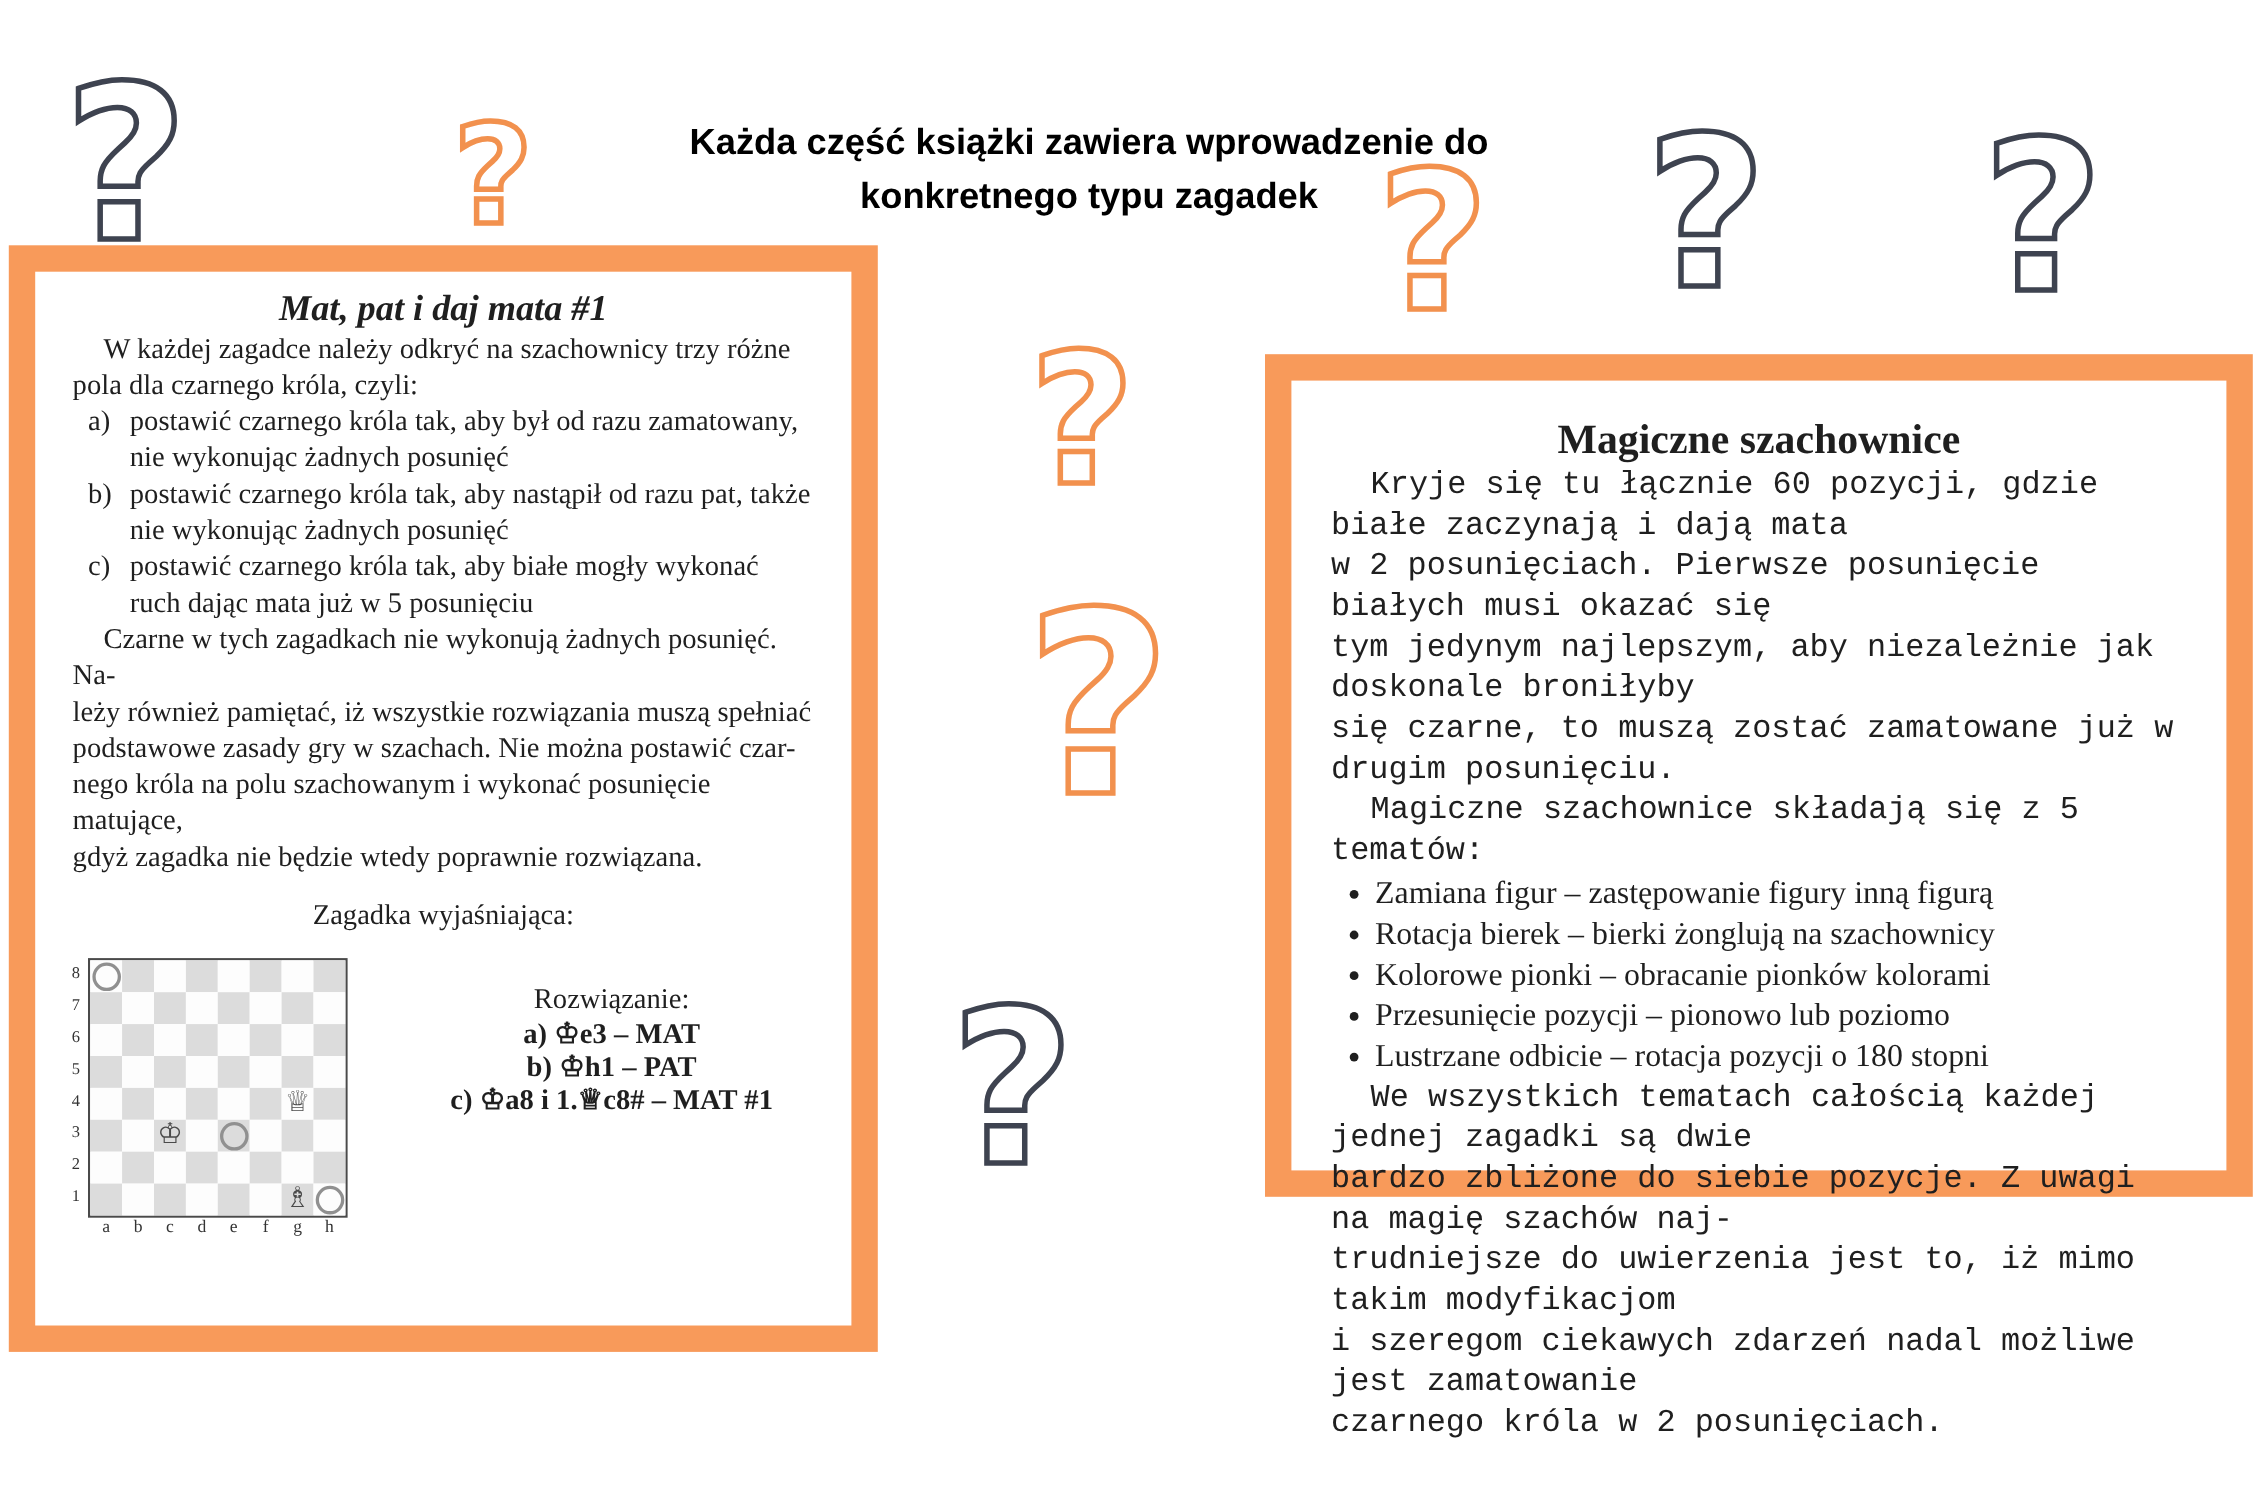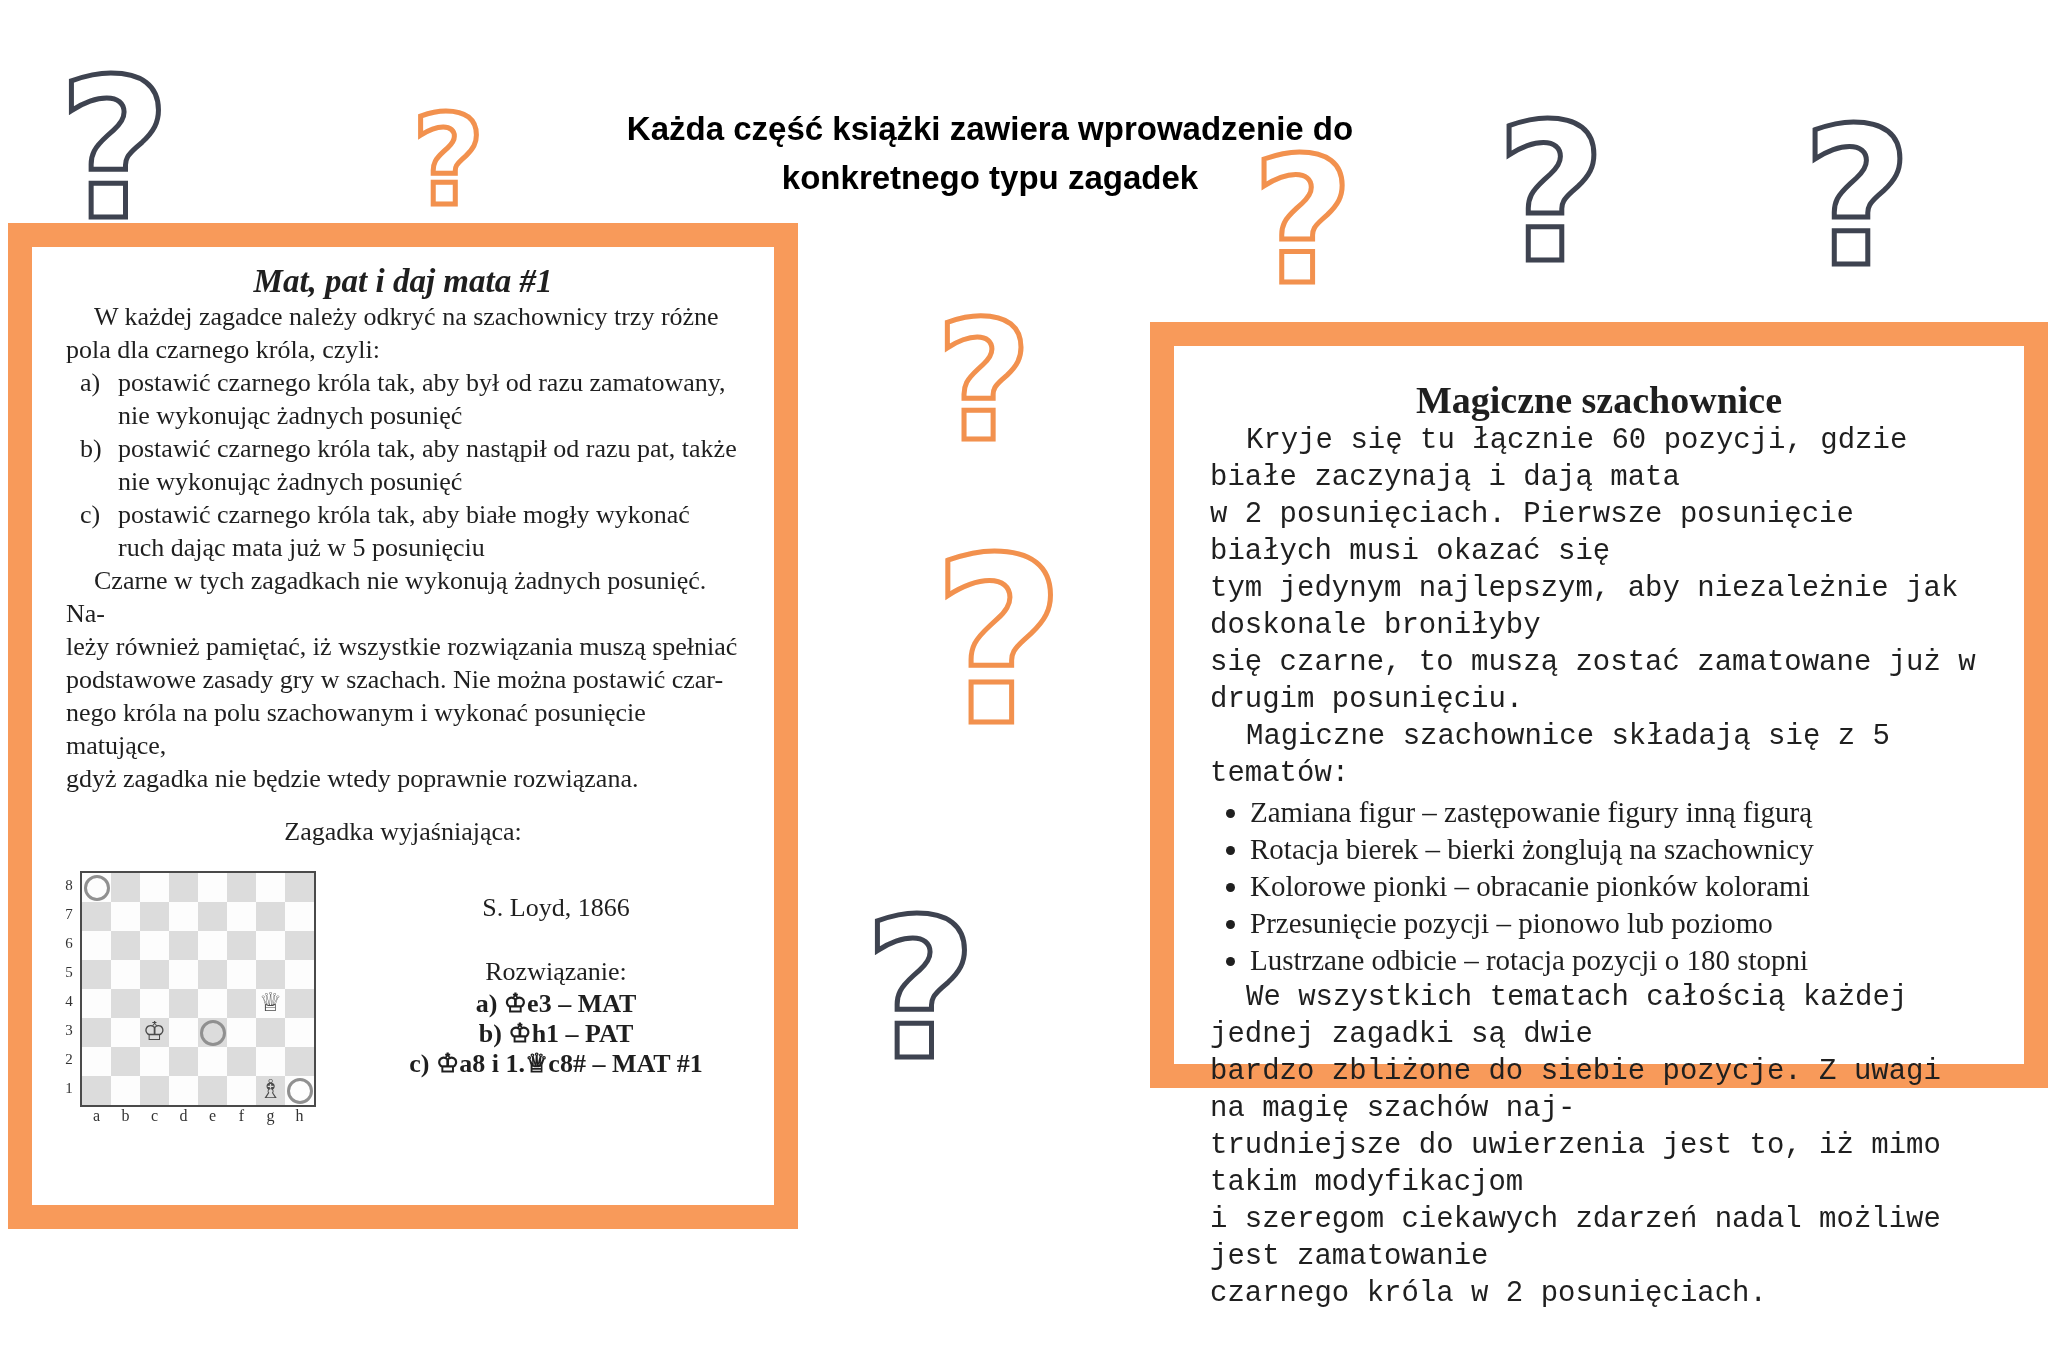--- a/index.html
+++ b/index.html
@@ -244,21 +244,20 @@
           <div>b</div>
           <div>c</div>
           <div>d</div>
           <div>e</div>
           <div>f</div>
           <div>g</div>
           <div>h</div>
         </div>
     </div>
     <div class="solution-wrap">
-      <div class="sol-author">S. Loyd, 1866</div>
       <div class="sol-title">Rozwiązanie:</div>
       <div class="sol-lines" id="sol-lines">
           <div>a) ♔e3 – MAT</div>
           <div>b) ♔h1 – PAT</div>
           <div>c) ♔a8 i 1.♕c8# – MAT #1</div>
         </div>
     </div>
   </div>
 </div>
 

